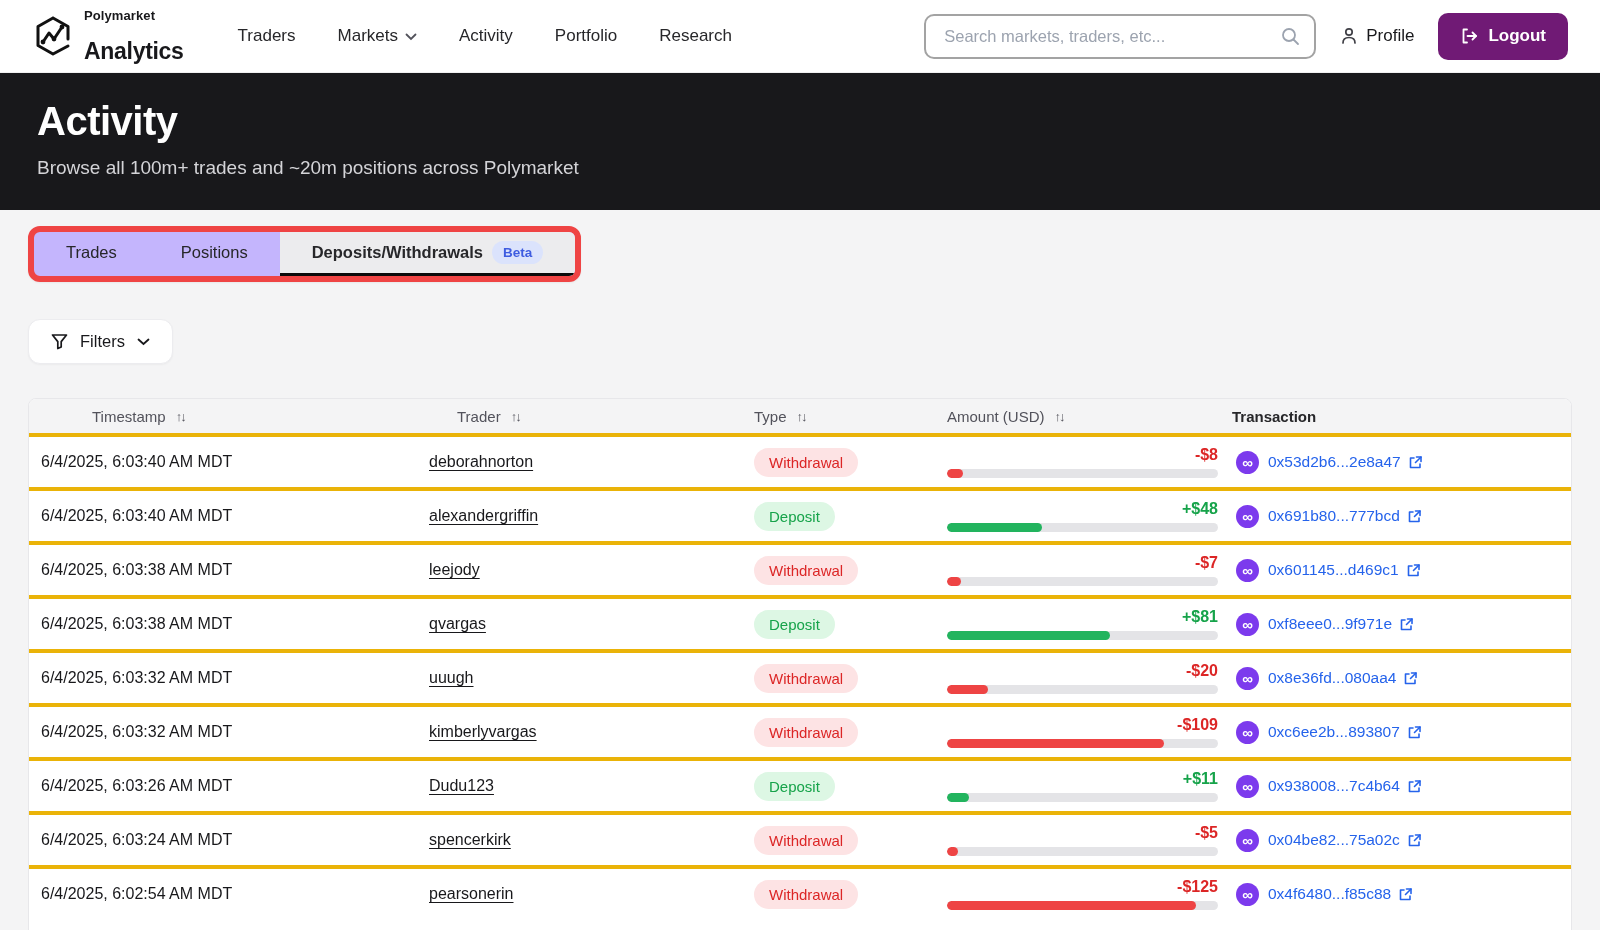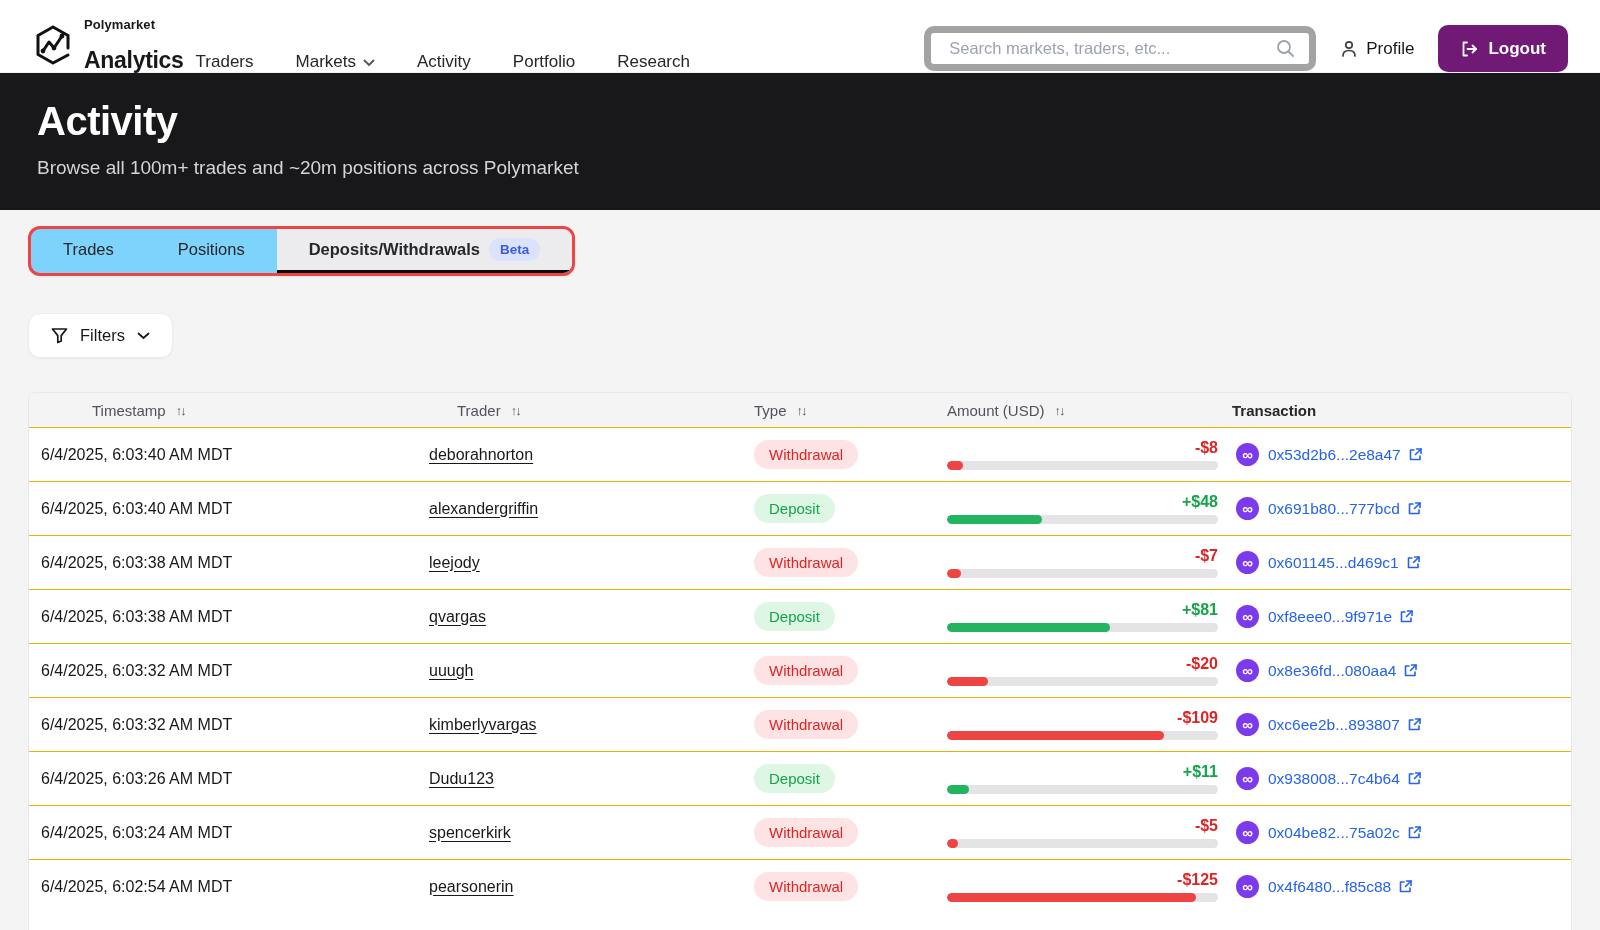--- a/index.html
+++ b/index.html
@@ -4,33 +4,33 @@
 <style>
   * { margin: 0; padding: 0; box-sizing: border-box; }
   html, body { width: 1600px; height: 930px; overflow: hidden; }
   body {
     font-family: "Liberation Sans", sans-serif;
     background: var(--page-bg, #f4f4f5);
     color: #18181b;
   }
   
   .topbar {
-    height: 73px; background: #ffffff; display: flex; align-items: flex-end;
+    height: 73px; background: #ffffff; display: flex; align-items: center;
     padding: 0 32px; gap: 12px; border-bottom: 1px solid #f0f0f1;
   }
   .brand { display: flex; align-items: center; gap: 10px; cursor: pointer; }
   .brand-text { display: flex; flex-direction: column; line-height: 1; }
   .brand-line1 { font-size: 13px; font-weight: 700; letter-spacing: .1px; }
   .brand-line2 { font-size: 23px; font-weight: 800; letter-spacing: -.3px; margin-top: 18px; }
-  .nav { display: flex; align-items: center; gap: 42px; }
+  .nav { display: flex; align-items: center; gap: 42px; margin-left: 42px; }
   .nav-item { font-size: 17px; color: #27272a; cursor: pointer; display: flex; align-items: center; gap: 7px; white-space: nowrap; }
   .nav-item svg { margin-top: 2px; }
   .topbar-right { margin-left: auto; display: flex; align-items: center; gap: 24px; }
   .search-box {
-    width: 392px; height: 45px; border: 7px solid #a3a3a3; border-radius: 10px;
+    width: 392px; height: 45px; border: 2px solid #a3a3a3; border-radius: 10px;
     display: flex; align-items: center; padding: 0 14px 0 18px; background: #fff;
   }
   .search-box input {
     border: none; outline: none; flex: 1; font-size: 16.5px; color: #18181b;
     font-family: "Liberation Sans", sans-serif; background: transparent;
   }
   .search-box input::placeholder { color: #9ca3af; }
   .profile { display: flex; align-items: center; gap: 8px; font-size: 17px; cursor: pointer; }
   .logout-btn {
     background: #701a75; color: #fff; border: none; border-radius: 10px;
@@ -38,21 +38,21 @@
     display: flex; align-items: center; gap: 10px; cursor: pointer;
     font-family: "Liberation Sans", sans-serif;
   }
   
   .hero { background: var(--hero-bg, #18181b); height: 137px; padding: 26px 37px 0; }
   .hero-title { color: #fff; font-size: 40px; font-weight: 800; letter-spacing: -.5px; }
   .hero-sub { color: #d4d4d8; font-size: 19px; margin-top: 13px; }
   
   .content { padding: 16px 28px 0; }
   .tabs {
-    display: inline-flex; background: #7dd3fc; border: 3px solid #ef4444; border-radius: 12px;
+    display: inline-flex; background: #c4b5fd; border: 6px solid #ef4444; border-radius: 12px;
     overflow: hidden; box-shadow: 0 1px 2px rgba(0,0,0,.05);
   }
   .tab {
     padding: 0 32px; height: 44px; display: flex; align-items: center; gap: 9px;
     font-size: 16.5px; font-weight: 500; color: #27272a; cursor: pointer;
     border-bottom: 3px solid transparent; white-space: nowrap;
   }
   .tab.active { background: #ececee; font-weight: 700; border-bottom-color: #0a0a0a; }
   .beta-badge {
     background: var(--beta-bg, #dbe3fc); color: var(--beta-fg, #3e5ce0);
@@ -64,21 +64,21 @@
     font-size: 16.5px; font-weight: 500; color: #18181b; cursor: pointer;
     font-family: "Liberation Sans", sans-serif; box-shadow: 0 1px 2px rgba(0,0,0,.04);
   }
   
   .table-wrap {
     margin-top: 34px; background: #fff; border: 1px solid #e7e7ea; border-radius: 8px 8px 0 0;
     overflow: hidden; height: 546px;
   }
   .trow {
     display: grid; grid-template-columns: 400px 325px 193px 285px 1fr;
-    align-items: center; height: 54px; border-top: 1px solid #eab308; background: #fff;
+    align-items: center; height: 54px; border-top: 4px solid #eab308; background: #fff;
   }
   .thead {
     height: 34px; background: #f4f4f5; border-top: none;
     font-size: 15px; color: #52525b; font-weight: 500;
   }
   .th { display: flex; align-items: center; gap: 10px; }
   .th.sortable { cursor: pointer; }
   .th-timestamp { padding-left: 63px; }
   .th-trader { padding-left: 28px; }
   .th-type { padding-left: 0; }

